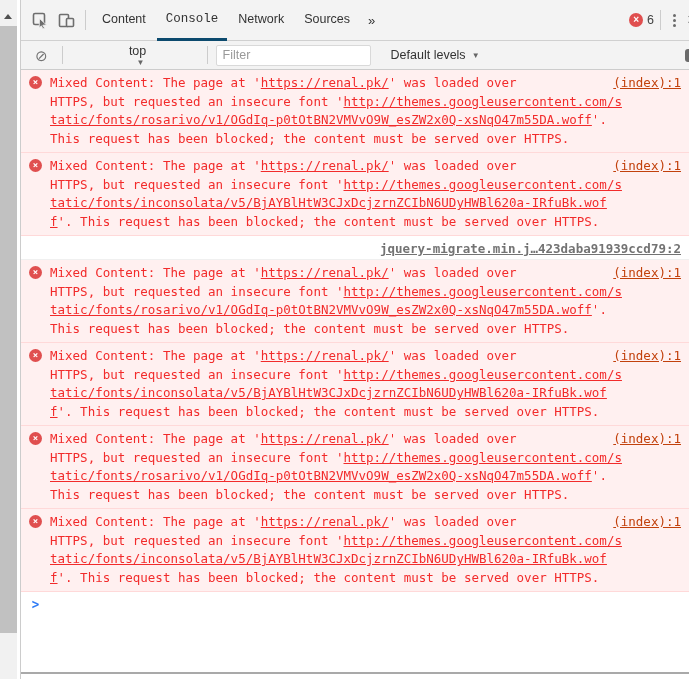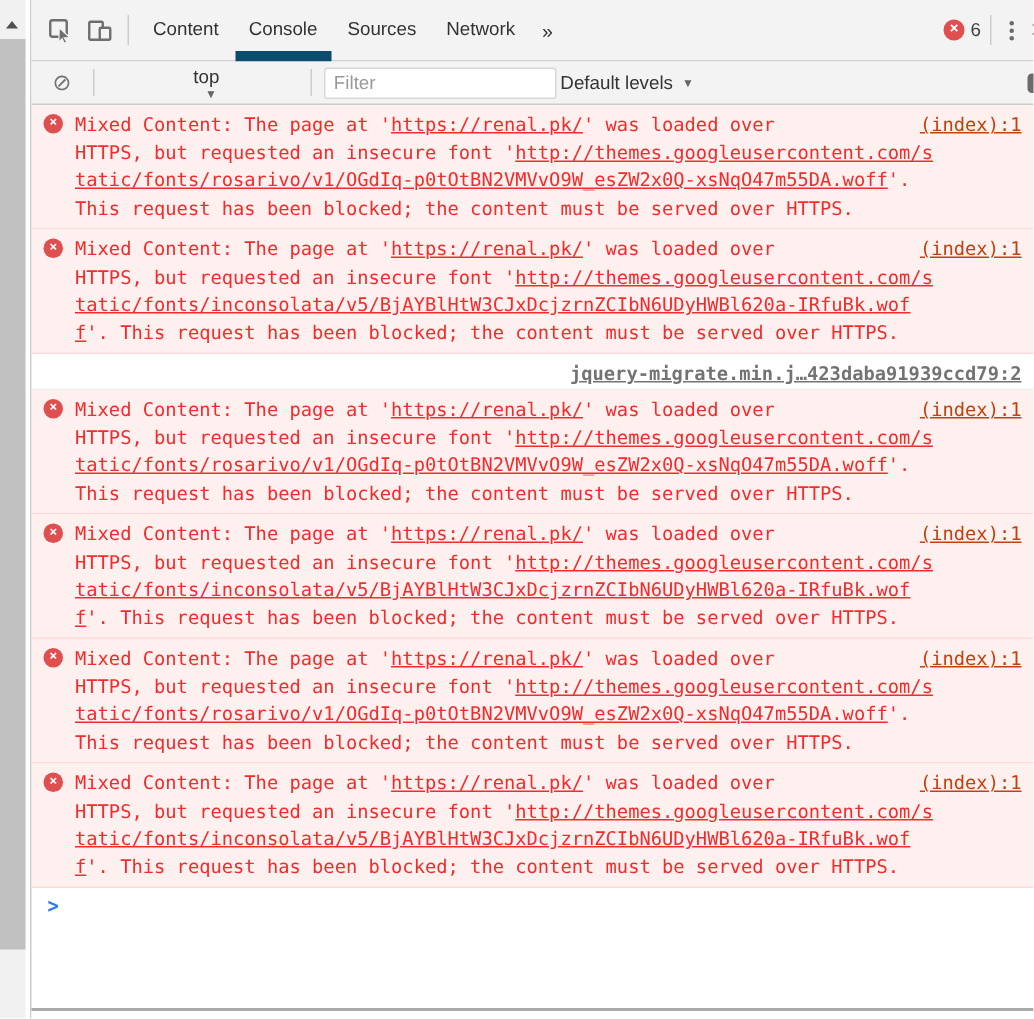--- a/index.html
+++ b/index.html
@@ -20,21 +20,21 @@
   .devtools { flex: 1; display: flex; flex-direction: column; border-left: 1px solid #ccc; background: #fff; min-width: 0; }
 
   
   .tabbar { height: 41px; background: #f3f3f3; border-bottom: 1px solid #d0d0d0;
             display: flex; align-items: center; font-size: 12.5px; color: #333;
             position: relative; flex: 0 0 41px; padding-left: 6px; }
   .icon-btn { width: 26px; height: 26px; display: flex; align-items: center; justify-content: center; cursor: pointer; }
   .vdiv { width: 1px; height: 20px; background: #ccc; margin: 0 6px; }
   .vdiv2 { width: 1px; height: 18px; background: #ccc; margin: 0 8px; }
   .tab { height: 41px; line-height: 39px; padding: 0 9px; margin: 0 1px; cursor: pointer; white-space: nowrap; }
-  .tab.active { border-bottom: 7px solid #0c4a6e; }
+  .tab.active { border-bottom: 3px solid #0c4a6e; font-family: Liberation Mono, monospace; }
   .tab-overflow { padding: 0 8px; font-size: 13px; cursor: pointer; }
   .badge-wrap { display: flex; align-items: center; margin-left: auto; cursor: pointer; }
   .badge { width: 14px; height: 14px; border-radius: 50%; background: #e04f4f; color: #fff;
            font-size: 10px; line-height: 14px; text-align: center; font-weight: bold; }
   .badge-count { margin-left: 4px; font-size: 12.5px; color: #424242; }
   .kebab { display: flex; flex-direction: column; gap: 2px; padding: 4px 6px; cursor: pointer; }
   .kebab i { width: 3px; height: 3px; border-radius: 50%; background: #6b6b6b; }
   .close-btn { font-size: 17px; color: #5f5f5f; width: 20px; text-align: center;
                margin-right: -13px; cursor: pointer; }
 
@@ -43,21 +43,21 @@
               display: flex; align-items: center; font-size: 12.5px; color: #333;
               flex: 0 0 29px; padding-left: 8px; position: relative; }
   .clear-icon { font-size: 15px; color: #737373; padding: 0 6px; cursor: pointer; line-height: 1; }
   .context-select { display: flex; align-items: center; justify-content: space-between;
                     width: 122px; margin-left: 6px; cursor: pointer; flex-direction: column; }
   .dd-arrow { font-size: 8px; color: #666; margin-left: 6px; }
   .filter-input { width: 155px; height: 21px; border: 1px solid #d9d9d9; border-radius: 2px;
                   background: #fff; font-family: "Liberation Sans", sans-serif; font-size: 12.5px;
                   padding: 0 6px; color: #333; outline: none; }
   .filter-input::placeholder { color: #999; }
-  .levels-select { display: flex; align-items: center; margin-left: 3px; cursor: pointer; }
+  .levels-select { display: flex; align-items: center; margin-left: 20px; cursor: pointer; }
   .cutoff-icon { position: absolute; right: -4px; top: 8px; width: 8px; height: 13px;
                  background: #6a6a6a; border-radius: 3px; }
 
   
   .console-area { flex: 1; display: flex; flex-direction: column; overflow: hidden;
                   font-family: "DejaVu Sans Mono", monospace; font-size: 12.5px; line-height: 18.5px; }
   .msg { display: flex; padding: 4px 8px; position: relative; border-bottom: 1px solid #f0f0f0; }
   .msg.err { background: #fff0f0; border-bottom-color: #ffd9d9; color: #f22b2b; }
   .msg.log { background: #fff; color: #222; }
   .msg-icon { flex: 0 0 13px; width: 13px; height: 13px; margin: 2px 8px 0 0; border-radius: 50%;
@@ -110,22 +110,22 @@
       <span class="icon-btn">
         <svg width="17" height="17" viewBox="0 0 17 17">
           <rect x="1.5" y="2.5" width="9" height="12" rx="1" fill="none" stroke="#6e6e6e" stroke-width="1.6"></rect>
           <rect x="8.5" y="6.5" width="7" height="8" rx="1" fill="#f3f3f3" stroke="#6e6e6e" stroke-width="1.6"></rect>
         </svg>
       </span>
       <span class="vdiv"></span>
 
       <span class="tab">Content</span>
       <span class="tab active">Console</span>
+      <span class="tab">Network</span>
       <span class="tab">Sources</span>
-      <span class="tab">Network</span>
       <span class="tab-overflow">»</span>
 
       <span class="badge-wrap">
         <span class="badge">×</span>
         <span class="badge-count">6</span>
       </span>
       <span class="vdiv"></span>
       <span class="kebab">
           <i></i>
           <i></i>

